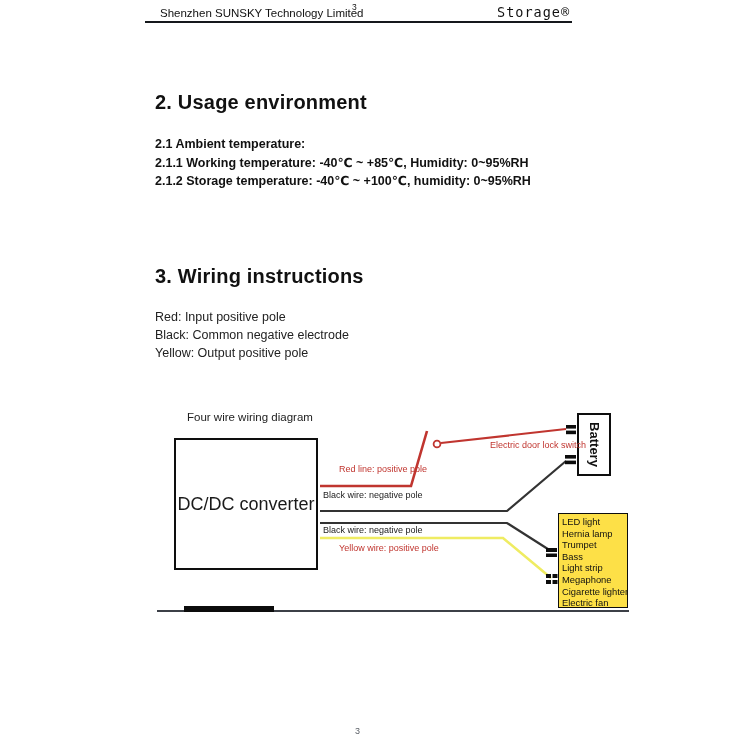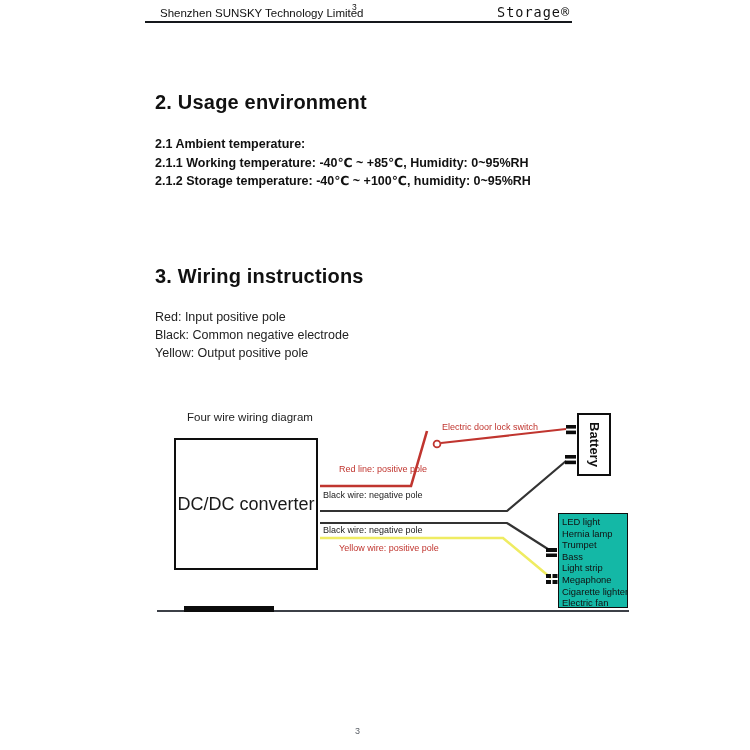--- a/index.html
+++ b/index.html
@@ -30,27 +30,27 @@
   .converter-box span{font-size:18px;color:#1a1a1a;white-space:nowrap;}
   .battery-box{
     left:577px;top:413px;width:34px;height:63px;border:2px solid #0e0e0e;
     box-sizing:border-box;display:flex;align-items:center;justify-content:center;background:#fff;
   }
   .battery-box span{
     font-size:13px;font-weight:bold;color:#111;transform:rotate(90deg);white-space:nowrap;
   }
   .loads-box{
     left:558px;top:513px;width:70px;height:95px;border:1.5px solid #0e0e0e;
-    box-sizing:border-box;background:#14b8a6;padding:2px 0 0 3px;overflow:hidden;
+    box-sizing:border-box;background:#fde047;padding:2px 0 0 3px;overflow:hidden;
   }
   .loads-box .load{font-size:9.4px;line-height:11.6px;color:#111;white-space:nowrap;}
   .wire-label{font-size:9px;white-space:nowrap;}
   .lbl-red{color:#c0352f;padding-left:16px;}
   .lbl-black{color:#1c1c1c;}
-  .switch-label{left:442px;top:422px;font-size:9px;color:#c0352f;white-space:nowrap;}
+  .switch-label{left:442px;top:440px;font-size:9px;color:#c0352f;white-space:nowrap;padding-left:48px;}
   .red-label{left:323px;top:464px;}
   .black1-label{left:323px;top:490px;}
   .black2-label{left:323px;top:525px;}
   .yellow-label{left:323px;top:543px;}
   .footer-page{left:355px;top:726px;font-size:9px;color:#5a5f66;}
   svg.wires{position:absolute;left:0;top:0;pointer-events:none;}
 </style>
 </head>
 <body>
 

